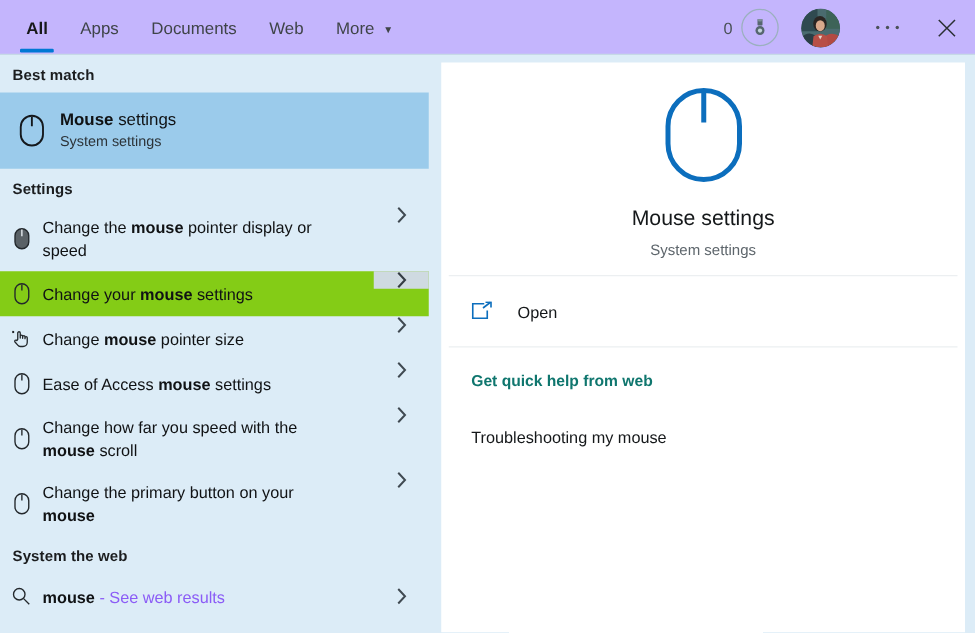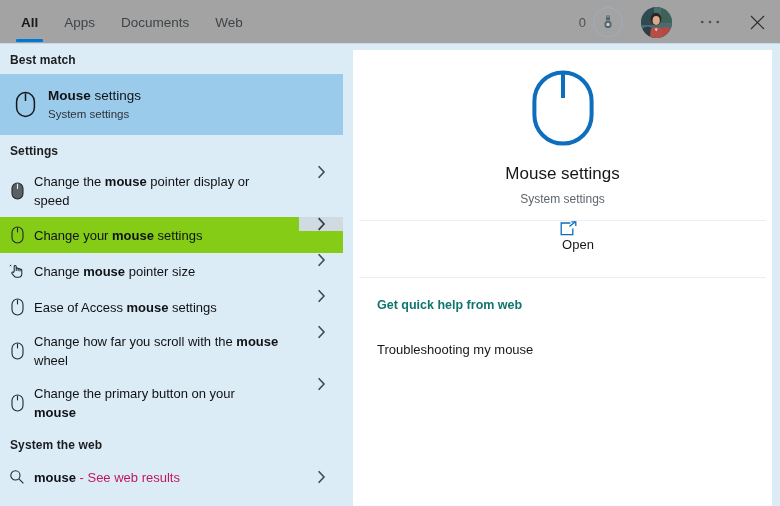--- a/index.html
+++ b/index.html
@@ -19,21 +19,21 @@
     width: 780px;
     height: 506px;
     background: #dcecf7;
   }
 
   
   .topbar {
     position: absolute;
     left: 0; top: 0;
     width: 780px; height: 44px;
-    background: #a3a3a3;
+    background: #c4b5fd;
   }
   .tabs {
     position: absolute;
     left: 8px; top: 0;
     height: 44px;
     display: flex;
     align-items: center;
   }
   .tab {
     position: relative;
@@ -211,21 +211,21 @@
     width: 343px;
     height: 36px;
   }
   .web-label {
     flex: 1;
     font-size: 13px;
     color: #101214;
     padding-right: 20px;
   }
   .web-label b { font-weight: bold; }
-  .web-label span.sub { color: #be185d; }
+  .web-label span.sub { color: #8b5cf6; }
 
   
   .right-panel {
     position: absolute;
     left: 353px; top: 50px;
     width: 419px; height: 456px;
     background: #ffffff;
   }
   .preview-hero {
     height: 170px;
@@ -249,21 +249,20 @@
   .panel-divider {
     height: 1px;
     background: #eceff1;
     margin: 0 6px;
   }
   .action-row {
     display: flex;
     align-items: center;
     height: 56px;
     padding-left: 24px;
-    flex-direction: column;
   }
   .action-icon {
     width: 30px;
     display: flex;
     align-items: center;
     color: #0c6ebd;
   }
   .action-label {
     font-size: 13px;
     color: #15181a;
@@ -294,20 +293,24 @@
         <span class="tab-underline"></span>
       </div>
       <div class="tab">
         <span>Apps</span>
       </div>
       <div class="tab">
         <span>Documents</span>
       </div>
       <div class="tab">
         <span>Web</span>
+      </div>
+      <div class="tab">
+        <span>More</span>
+        <span class="caret">▼</span>
       </div>
     </div>
 
     <div class="topbar-right">
       <div class="reward-count">0</div>
       <div class="reward-badge">
         <svg width="16" height="16" viewBox="0 0 16 16" aria-hidden="true">
           <rect x="6" y="1.2" width="4" height="5.2" rx="0.6" fill="#56666f"></rect>
           <path d="M6 1.2 L10 1.2 L9.2 3.2 L6.8 3.2 Z" fill="#7e8f99"></path>
           <circle cx="8" cy="10.4" r="3.6" fill="#56666f"></circle>
@@ -446,21 +449,21 @@
       </div>
 
       <div class="s-row two-line">
         <div class="s-icon">
           <svg width="13" height="18" viewBox="0 0 13 18" aria-hidden="true">
             <rect x="1" y="1" width="11" height="16" rx="5.5" fill="none" stroke="#23282c" stroke-width="1.1"></rect>
             <path d="M6.5 1.6 L6.5 6.4" stroke="#23282c" stroke-width="1.1" fill="none"></path>
           </svg>
         </div>
         <div class="s-label">
-          <span>Change how far you scroll with the </span><b>mouse</b><span> wheel</span>
+          <span>Change how far you speed with the </span><b>mouse</b><span> scroll</span>
         </div>
         <div class="s-chevron">
           <svg width="9" height="14" viewBox="0 0 9 14" aria-hidden="true">
             <path d="M1.6 1.2 L7 7 L1.6 12.8" stroke="currentColor" stroke-width="1.6" fill="none"></path>
           </svg>
         </div>
       </div>
 
       <div class="s-row two-line">
         <div class="s-icon">

